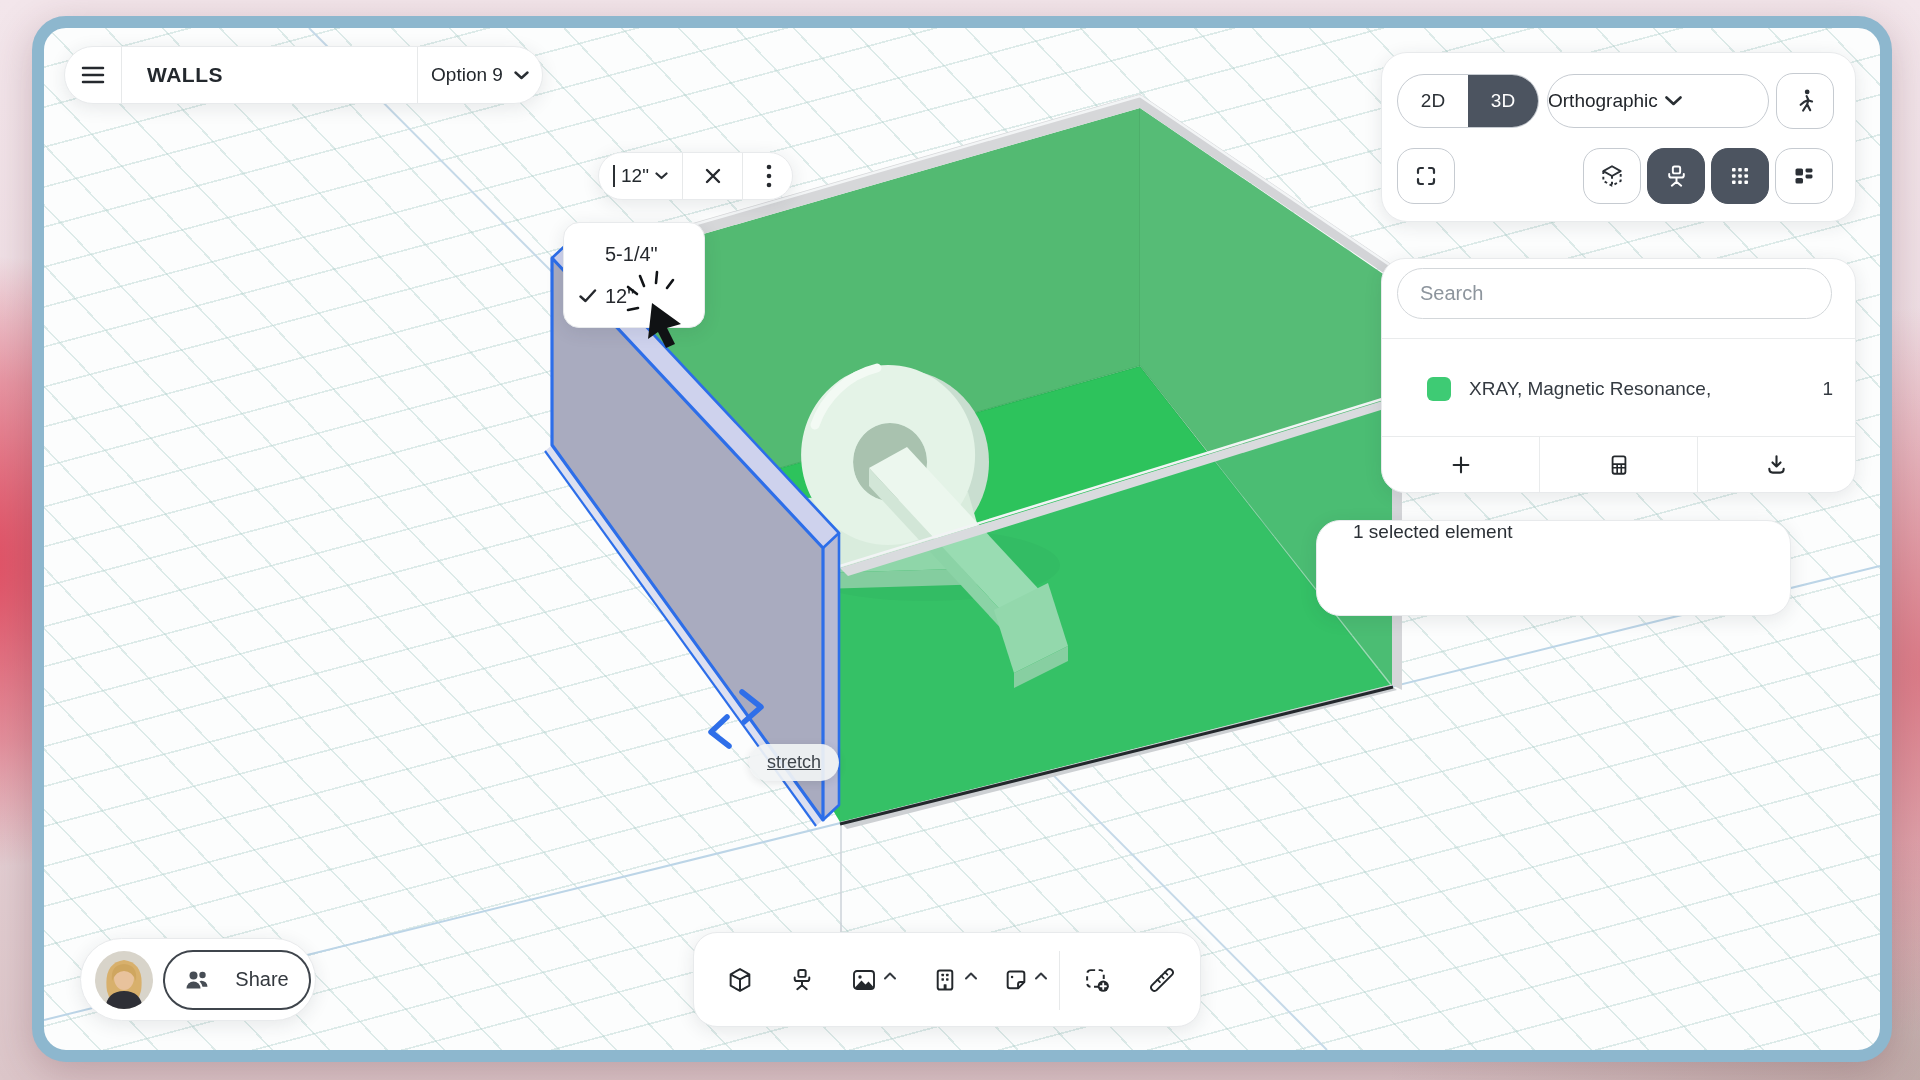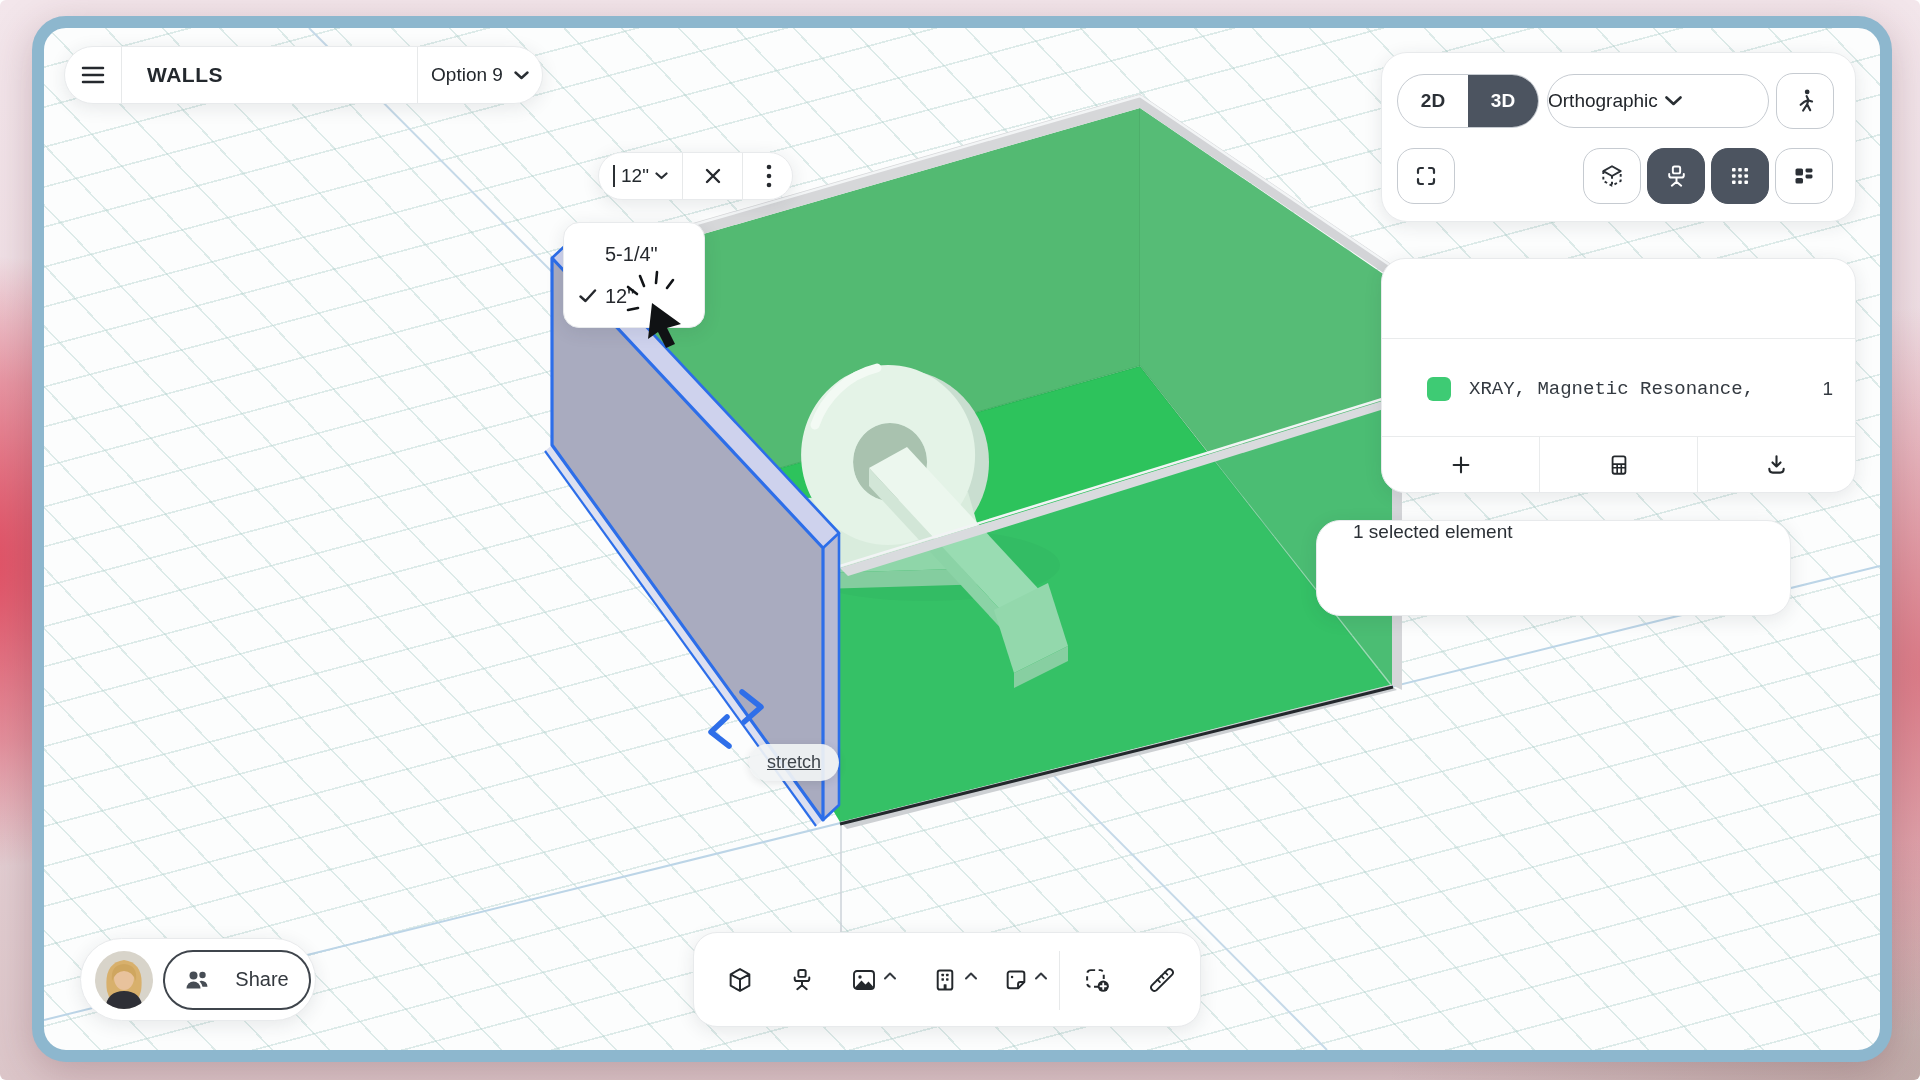--- a/index.html
+++ b/index.html
@@ -2,21 +2,21 @@
 <html><head>
 <meta charset="utf-8">
 <style>
   html,body{margin:0;padding:0;width:1920px;height:1080px;overflow:hidden;
     font-family:"Liberation Sans", sans-serif;}
   .frame{position:fixed;inset:0;
     background:
       radial-gradient(ellipse 42% 38% at -4% 52%, rgba(223,62,84,.95) 0%, rgba(223,62,84,.45) 45%, rgba(223,62,84,0) 75%),
       radial-gradient(ellipse 30% 42% at 101% 62%, rgba(216,90,105,.75) 0%, rgba(216,90,105,.25) 55%, rgba(216,90,105,0) 80%),
       radial-gradient(ellipse 55% 35% at 108% 100%, rgba(140,120,108,.45), rgba(140,120,108,0) 65%),
-      linear-gradient(180deg,#f3e6eb 0%, #eedde3 40%, #dcc6c9 100%); border-radius: 6px;}
+      linear-gradient(180deg,#f3e6eb 0%, #eedde3 40%, #dcc6c9 100%);}
   .window{position:absolute;left:32px;top:16px;width:1836px;height:1022px;
     border:12px solid #8db7ce;border-radius:34px;background:#fcfdfd;overflow:hidden;
     box-shadow:0 10px 40px rgba(90,40,50,.25);}
   .grid-bg{position:absolute;inset:0;
     background-image:
       repeating-linear-gradient(165deg, transparent 0 37px, rgba(170,205,200,.38) 37px 38.6px),
       repeating-linear-gradient(46.5deg, transparent 0 40px, rgba(170,205,200,.38) 40px 41.6px);}
   svg.scene,svg.cursor-layer{position:absolute;left:0;top:0;pointer-events:none;}
   svg.scene{z-index:1;}
   svg.cursor-layer{z-index:40;}
@@ -52,21 +52,21 @@
     background:rgba(241,243,244,.92);border-radius:21px;padding:8px 18px;
     font-size:18px;color:#3f454b;box-shadow:0 2px 8px rgba(40,50,60,.12);text-decoration:underline;}
 
   
   .ctrl{left:1337px;top:24px;width:475px;height:170px;border-radius:26px;padding:20px 22px 0 15px;}
   .ctrl .row{display:flex;align-items:center;}
   .ctrl .row2{margin-top:19px;}
   .seg{display:flex;width:142px;height:54px;border:1.7px solid #c6cbd1;border-radius:28px;
     overflow:hidden;background:#fff;box-sizing:border-box;flex:none;}
   .seg-opt{flex:1;display:flex;align-items:center;justify-content:center;
-    font-size:19px;font-weight:700;color:#2b3036;cursor:pointer;}
+    font-size:19px;font-weight:400;color:#2b3036;cursor:pointer;}
   .seg-opt.active{background:#4c5460;color:#fff;}
   .pill-btn{height:54px;border:1.7px solid #c6cbd1;border-radius:28px;background:#fff;
     display:flex;align-items:center;justify-content:flex-start;gap:7px;
     font-size:19px;color:#22262b;cursor:pointer;box-sizing:border-box;}
   .ortho{width:222px;margin-left:8px;flex:none;}
   .btn-sq{width:58px;height:56px;border:1.7px solid #c6cbd1;border-radius:17px;background:#fff;
     display:flex;align-items:center;justify-content:center;color:#2b3036;cursor:pointer;
     box-sizing:border-box;flex:none;}
   .btn-sq.active{background:#4c5460;border-color:#4c5460;color:#fff;}
   .btn-sq + .btn-sq{margin-left:6px;}
@@ -76,21 +76,21 @@
   
   .elements{left:1337px;top:230px;width:475px;height:235px;border-radius:24px;overflow:hidden;}
   .search{position:absolute;left:15px;top:9px;width:435px;height:51px;box-sizing:border-box;
     border:1.7px solid #d3d7da;border-radius:26px;padding:0 22px;font-size:20px;
     color:#30353b;outline:none;font-family:inherit;background:#fff;}
   .search::placeholder{color:#8d959d;}
   .el-divider{position:absolute;left:0;top:79px;width:100%;height:1px;background:#e9ebec;}
   .el-row{position:absolute;left:0;top:80px;width:100%;height:100px;display:flex;
     align-items:center;cursor:pointer;}
   .swatch{width:24px;height:24px;border-radius:6px;margin-left:45px;flex:none;}
-  .el-label{margin-left:18px;font-size:19px;color:#343a41;flex:1;font-family:Liberation Mono, monospace;}
+  .el-label{margin-left:18px;font-size:19px;color:#343a41;flex:1;}
   .el-count{margin-right:22px;font-size:19px;color:#343a41;}
   .el-footer{position:absolute;left:0;bottom:0;width:100%;height:55px;display:flex;
     border-top:1px solid #e9ebec;}
   .ft-btn{flex:1;display:flex;align-items:center;justify-content:center;color:#24282c;cursor:pointer;}
   .ft-btn + .ft-btn{border-left:1px solid #e9ebec;}
 
   .status{left:1272px;top:492px;width:475px;height:96px;border-radius:24px;
     display:flex;align-items:flex-start;}
   .status span{margin-left:36px;font-size:19px;color:#2a2f35;}
 
@@ -291,20 +291,21 @@
               <rect x="13.5" y="4.5" width="7" height="4" rx="1.4"></rect>
               <rect x="13.5" y="10.5" width="7" height="4" rx="1.4"></rect>
               <rect x="3.5" y="14" width="7.5" height="5.5" rx="1.6"></rect>
             </g>
           </svg>
         </div>
       </div>
     </div>
 
     <div class="card elements">
+      <input class="search" type="text" placeholder="Search" style="">
       <div class="el-divider"></div>
       <div class="el-row">
         <span class="swatch" style="background:#3ecb74"></span>
         <span class="el-label">XRAY, Magnetic Resonance,</span>
         <span class="el-count">1</span>
       </div>
       <div class="el-footer">
         <div class="ft-btn">
           <svg width="22" height="22" viewBox="0 0 24 24">
             <path d="M12,4 V20 M4,12 H20" stroke="currentColor" stroke-width="2.3" stroke-linecap="round"></path>

